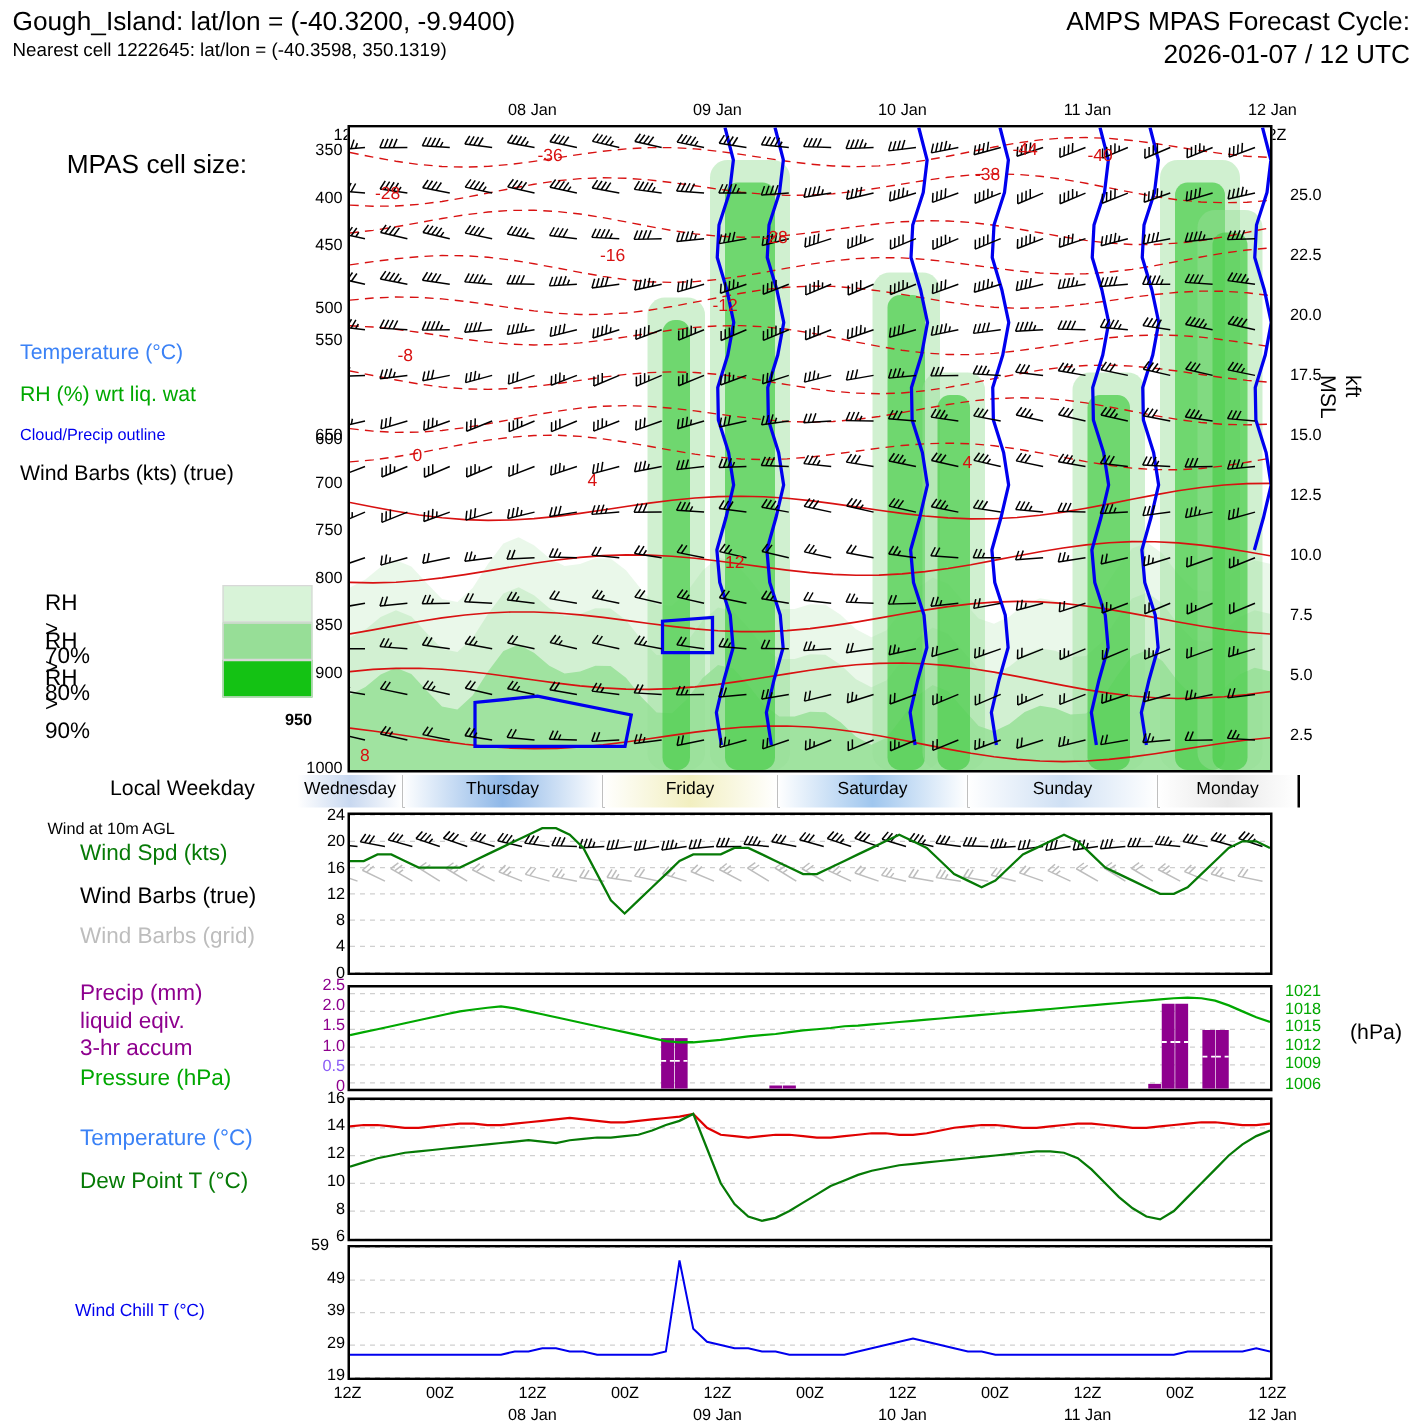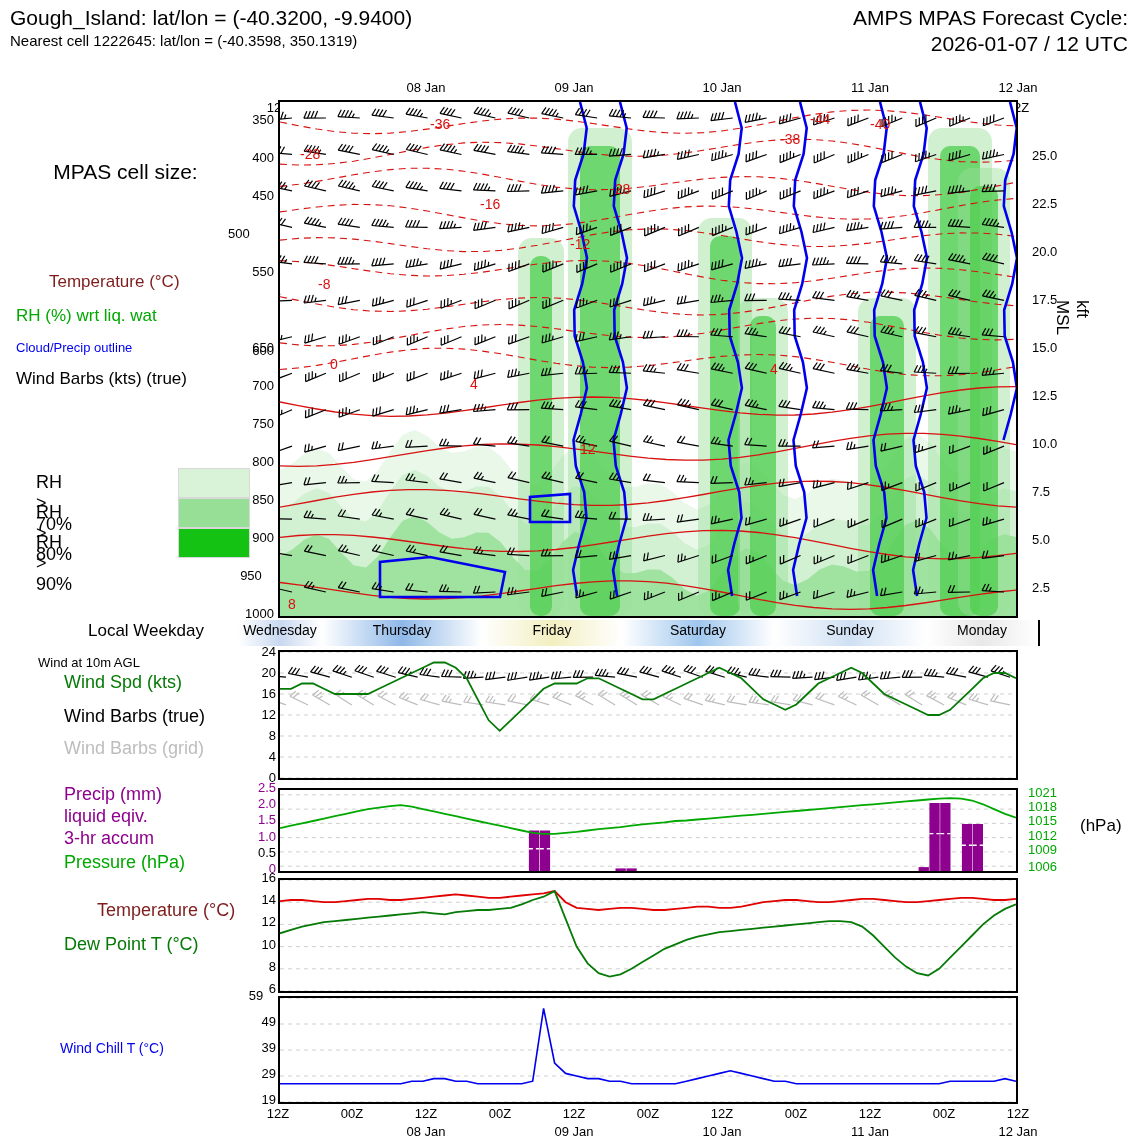--- a/index.html
+++ b/index.html
@@ -2,42 +2,42 @@
 <html><head>
 <meta charset="utf-8">
 <style>
   html,body{margin:0;padding:0;}
   body{width:1140px;height:1140px;background:#ffffff;font-family:"Liberation Sans",sans-serif;position:relative;overflow:hidden;}
   .abs{position:absolute;}
   .ttl{font-size:21px;color:#000;}
   .sub{font-size:15px;color:#000;}
   .lbl{font-size:15px;}
   .axlbl{font-size:13px;color:#000;}
-  .red{color:#7f1d1d;margin-left:33px;}
+  .red{color:#3b82f6;}
   .grn{color:#00a800;}
   .dgrn{color:#067a06;}
   .blu{color:#0000ee;}
   .blk{color:#000;}
   .pur{color:#8e008e;}
   .gry{color:#bdbdbd;}
   .panel{position:absolute;border:2px solid #000;background:#fff;box-sizing:border-box;}
   svg{display:block;}
   .legendbox{position:absolute;border:1px solid #d8d8d8;box-sizing:border-box;}
   .wdbar{position:absolute;top:0;bottom:0;}
   .wdlbl{position:absolute;font-size:14px;color:#000;top:2px;}
 </style>
 </head>
 <body>
 
 <div class="abs ttl" style="left:10px;top:6px;">Gough_Island: lat/lon = (-40.3200, -9.9400)</div>
 <div class="abs sub" style="left:10px;top:32px;">Nearest cell 1222645: lat/lon = (-40.3598, 350.1319)</div>
 <div class="abs ttl" style="right:12px;top:6px;text-align:right;">AMPS MPAS Forecast Cycle:</div>
 <div class="abs ttl" style="right:12px;top:32px;text-align:right;">2026-01-07 / 12 UTC</div>
 
-<div class="abs" style="left:18px;top:120px;width:215px;text-align:center;font-size:21px;margin-top:40px;">
+<div class="abs" style="left:18px;top:120px;width:215px;text-align:center;font-size:21px;">
   <div>MPAS cell size:</div>
 </div>
 
 <div class="abs" style="left:16px;top:272px;">
   <div class="lbl red" style="font-size:17px;margin-bottom:14px;">Temperature (°C)</div>
   <div class="lbl grn" style="font-size:17px;margin-bottom:14px;">RH (%) wrt liq. wat</div>
   <div class="lbl blu" style="font-size:13px;margin-bottom:14px;">Cloud/Precip outline</div>
   <div class="lbl blk" style="font-size:17px;">Wind Barbs (kts) (true)</div>
 </div>
 
@@ -1517,30 +1517,30 @@
       <text x="500" y="42" fill="#d81111" font-size="14" font-family="Liberation Sans">-38</text>
       <text x="330" y="92" fill="#d81111" font-size="14" font-family="Liberation Sans">-28</text>
       <text x="490" y="272" fill="#d81111" font-size="14" font-family="Liberation Sans">4</text>
       <text x="300" y="352" fill="#d81111" font-size="14" font-family="Liberation Sans">12</text>
     </svg>
   </div>
 <div class="abs" id="xsec-left-ticks" style="left:228px;top:100px;width:46px;height:518px;">
     <div class="abs axlbl" style="top: 12px; width: 100%; text-align: right;">350</div>
     <div class="abs axlbl" style="top: 50px; width: 100%; text-align: right;">400</div>
     <div class="abs axlbl" style="top: 88px; width: 100%; text-align: right;">450</div>
-    <div class="abs axlbl" style="top: 126px; width: 100%; ">500</div>
+    <div class="abs axlbl" style="top: 138px; width: 100%; text-align: right;">500</div>
     <div class="abs axlbl" style="top: 164px; width: 100%; text-align: right;">550</div>
     <div class="abs axlbl" style="top: 202px; width: 100%; text-align: right; margin-top: 41px;">600</div>
     <div class="abs axlbl" style="top: 240px; width: 100%; text-align: right;">650</div>
     <div class="abs axlbl" style="top: 278px; width: 100%; text-align: right;">700</div>
     <div class="abs axlbl" style="top: 316px; width: 100%; text-align: right;">750</div>
     <div class="abs axlbl" style="top: 354px; width: 100%; text-align: right;">800</div>
     <div class="abs axlbl" style="top: 392px; width: 100%; text-align: right;">850</div>
     <div class="abs axlbl" style="top: 430px; width: 100%; text-align: right;">900</div>
-    <div class="abs axlbl" style="top: 468px; width: 100%; text-align: center;">950</div>
+    <div class="abs axlbl" style="top: 468px; width: 100%; text-align: left; font-weight: bold;">950</div>
     <div class="abs axlbl" style="top: 506px; width: 100%; text-align: right;">1000</div>
   </div>
 <div class="abs" id="xsec-right-ticks" style="left:1024px;top:100px;width:52px;height:518px;">
     <div class="abs axlbl" style="top: 48px; left: 8px;">25.0</div>
     <div class="abs axlbl" style="top: 96px; left: 8px;">22.5</div>
     <div class="abs axlbl" style="top: 144px; left: 8px;">20.0</div>
     <div class="abs axlbl" style="top: 192px; left: 8px;">17.5</div>
     <div class="abs axlbl" style="top: 240px; left: 8px;">15.0</div>
     <div class="abs axlbl" style="top: 288px; left: 8px;">12.5</div>
     <div class="abs axlbl" style="top: 336px; left: 8px;">10.0</div>
@@ -1890,21 +1890,21 @@
       <line x1="660.2" y1="43.6" x2="670.5" y2="43.6" stroke="#ffffff" stroke-width="1.4" stroke-dasharray="4 3"></line>
       <rect x="681.9" y="34.0" width="10.3" height="47.0" fill="#8e008e"></rect>
       <line x1="681.9" y1="55.2" x2="692.2" y2="55.2" stroke="#ffffff" stroke-width="1.4" stroke-dasharray="4 3"></line>
       <rect x="692.7" y="34.0" width="10.3" height="47.0" fill="#8e008e"></rect>
       <line x1="692.7" y1="55.2" x2="703.0" y2="55.2" stroke="#ffffff" stroke-width="1.4" stroke-dasharray="4 3"></line>
       <path d="M0.0 38.1 L11.0 35.7 L22.0 33.4 L33.0 31.0 L43.9 28.6 L54.9 26.2 L65.9 23.8 L76.9 21.4 L87.9 19.1 L98.9 17.6 L109.9 16.2 L120.8 15.2 L131.8 16.7 L142.8 19.1 L153.8 21.4 L164.8 23.8 L175.8 26.2 L186.7 28.6 L197.7 31.0 L208.7 33.4 L219.7 35.7 L230.7 38.1 L241.7 40.5 L252.7 42.9 L263.6 43.8 L274.6 43.8 L285.6 42.9 L296.6 41.9 L307.6 40.5 L318.6 39.1 L329.6 38.1 L340.5 37.2 L351.5 35.7 L362.5 34.3 L373.5 33.4 L384.5 32.4 L395.5 31.0 L406.4 30.5 L417.4 29.5 L428.4 28.6 L439.4 27.6 L450.4 26.7 L461.4 25.7 L472.4 24.8 L483.3 23.8 L494.3 22.9 L505.3 21.9 L516.3 21.0 L527.3 20.0 L538.3 19.1 L549.3 18.1 L560.2 17.2 L571.2 16.2 L582.2 15.2 L593.2 14.3 L604.2 13.3 L615.2 12.4 L626.1 11.4 L637.1 10.5 L648.1 9.5 L659.1 8.6 L670.1 8.1 L681.1 8.6 L692.1 10.5 L703.0 14.3 L714.0 19.1 L725.0 23.8 L736.0 27.6 " fill="none" stroke="#00a800" stroke-width="1.8"></path>
     </svg>
   </div>
 <div class="abs" id="pp-left-ticks" style="left:226px;top:782px;width:50px;height:96px;">
     <div class="abs axlbl" style="top: 79px; width: 100%; text-align: right; color: rgb(142, 0, 142);">0</div>
-    <div class="abs axlbl" style="top: 62.8px; width: 100%; text-align: right; color: #000000;">0.5</div>
+    <div class="abs axlbl" style="top: 62.8px; width: 100%; text-align: right; color: #8b5cf6;">0.5</div>
     <div class="abs axlbl" style="top: 46.6px; width: 100%; text-align: right; color: rgb(142, 0, 142);">1.0</div>
     <div class="abs axlbl" style="top: 30.4px; width: 100%; text-align: right; color: rgb(142, 0, 142);">1.5</div>
     <div class="abs axlbl" style="top: 14.2px; width: 100%; text-align: right; color: rgb(142, 0, 142);">2.0</div>
     <div class="abs axlbl" style="top: -2px; width: 100%; text-align: right; color: rgb(142, 0, 142);">2.5</div>
   </div>
 <div class="abs" id="pp-right-ticks" style="left:1022px;top:780px;width:56px;height:98px;">
     <div class="abs axlbl" style="top: 79px; left: 6px; color: rgb(0, 168, 0);">1006</div>
     <div class="abs axlbl" style="top: 61.9412px; left: 6px; color: rgb(0, 168, 0);">1009</div>
     <div class="abs axlbl" style="top: 47.6471px; left: 6px; color: rgb(0, 168, 0);">1012</div>
     <div class="abs axlbl" style="top: 33.3529px; left: 6px; color: rgb(0, 168, 0);">1015</div>

